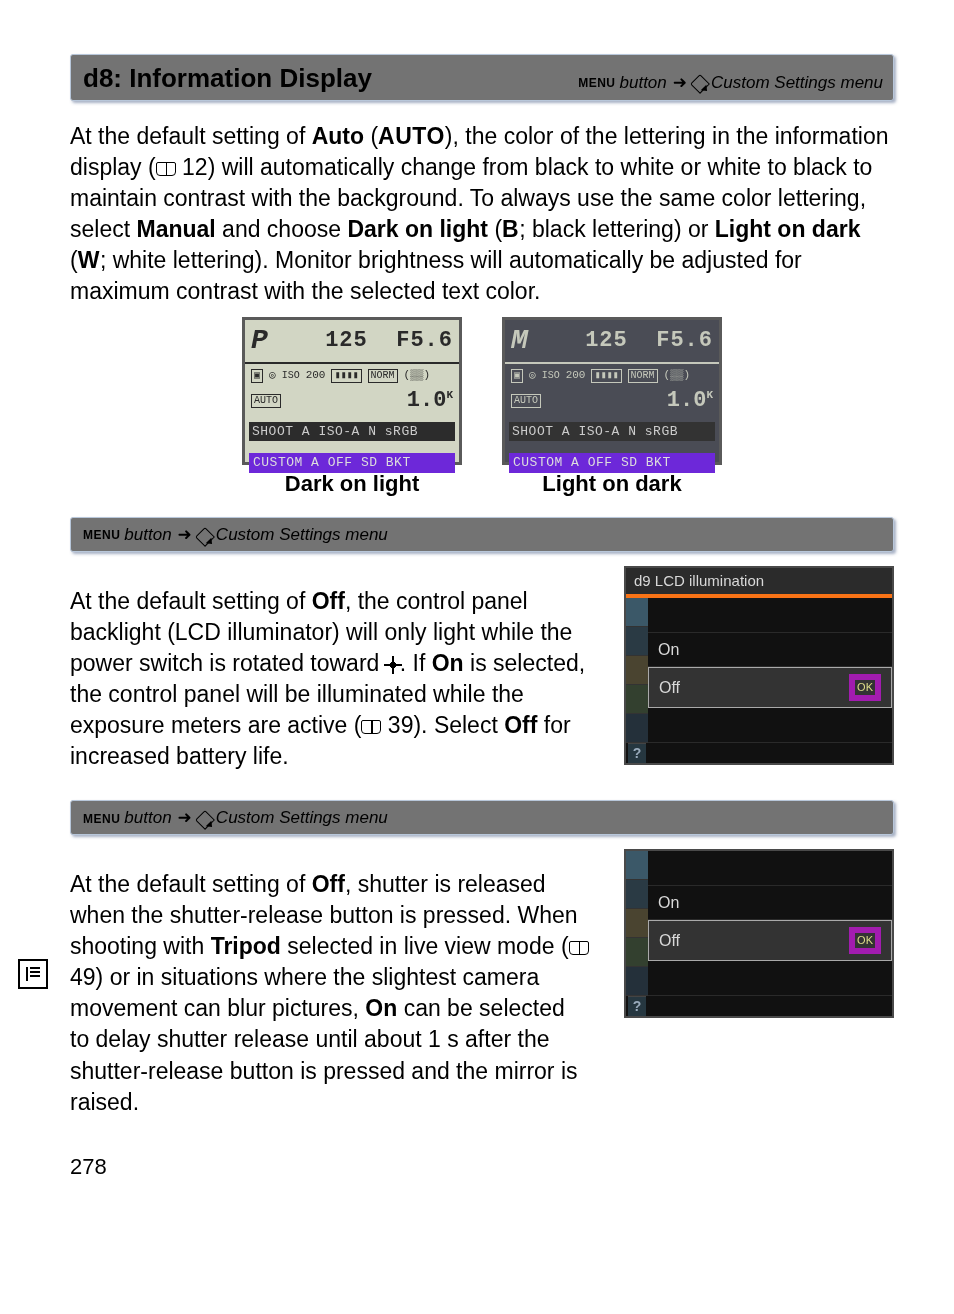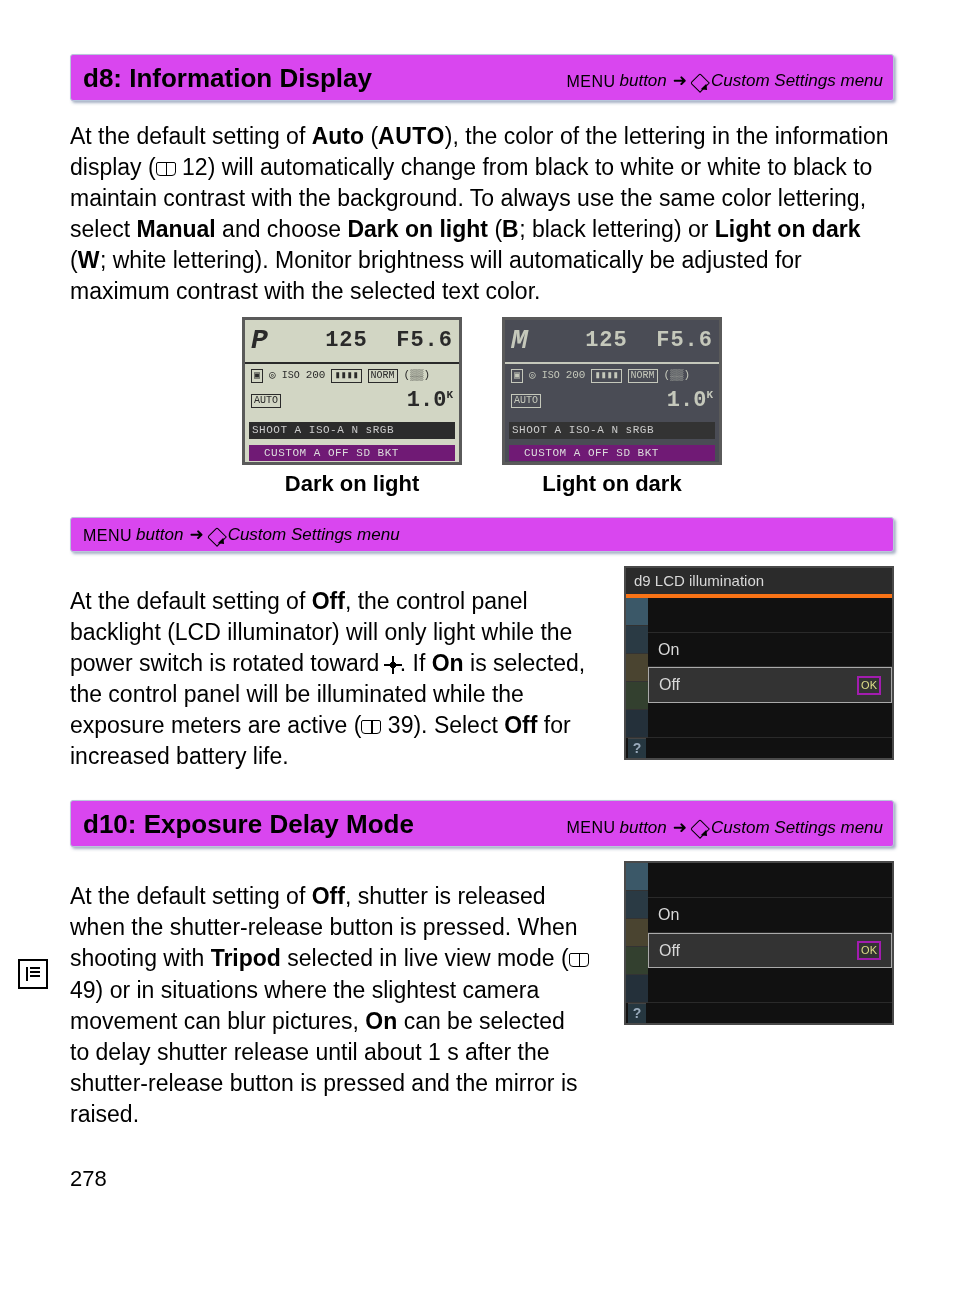--- a/index.html
+++ b/index.html
@@ -6,21 +6,21 @@
   body {
     font-family: "Segoe UI", Arial, sans-serif;
     background: #fff;
     width: 954px;
     padding: 36px 60px 20px 70px;
     font-size: 23px;
     line-height: 1.35;
     color: #000;
   }
   .section-header {
-    background: #d946ef;
+    background: #737373;
     border: 1px solid #b8c7da;
     border-radius: 3px;
     box-shadow: 2px 2px 3px rgba(80,100,140,0.5);
     padding: 6px 10px 4px 12px;
     margin: 18px 0 14px 0;
     display: flex;
     align-items: baseline;
     justify-content: space-between;
   }
   .section-header .title {
@@ -30,23 +30,23 @@
   }
   .section-header .path {
     font-size: 17px;
     font-style: italic;
     display: flex;
     align-items: center;
     gap: 4px;
   }
   .menu-label {
     font-style: normal;
-    font-weight: normal;
+    font-weight: bold;
     font-variant: small-caps;
-    font-size: 16px;
+    font-size: 12px;
     letter-spacing: 0.5px;
   }
   .arrow { font-style: normal; margin: 0 2px; }
   .pencil-icon {
     display: inline-block;
     width: 14px; height: 14px;
     transform: rotate(-45deg);
     border: 1.5px solid #000;
     border-radius: 2px 2px 0 0;
     position: relative;
@@ -103,26 +103,26 @@
   .lcd-top .vals { flex: 1; text-align: right; letter-spacing: 1px; }
   .lcd-mid {
     flex: 1; font-size: 11px; padding: 4px 6px;
     display: flex; flex-wrap: wrap; gap: 3px 6px; align-items: center;
   }
   .chip {
     border: 1px solid currentColor; padding: 0 2px; font-size: 10px; line-height: 12px;
   }
   .lcd-big { font-size: 22px; font-weight: bold; margin-left: auto; }
   .lcd-bot {
-    font-size: 11px; padding: 2px 4px; letter-spacing: 0.5px;
-    display: flex; flex-direction: column; gap: 6px;
+    font-size: 13px; padding: 2px 4px; letter-spacing: 0.5px;
+    display: flex; flex-direction: column; gap: 12px;
   }
   .lcd-barA { background: #333; color: #ccc; display: flex; gap: 6px; padding: 1px 3px; }
   .lcd-light .lcd-barA { background: #2c2c2c; }
-  .lcd-barB { background: #701a75; color: #ddd; display: flex; gap: 6px; padding: 1px 15px; }
+  .lcd-barB { background: #6d28d9; color: #ddd; display: flex; gap: 6px; padding: 1px 4px; }
 
   
   .split { display: flex; gap: 34px; align-items: flex-start; }
   .split p.body { flex: 1; }
 
   .menu-shot {
     width: 270px;
     background: #111;
     border: 2px solid #4a4a4a;
     color: #d8d8d8;
@@ -147,21 +147,21 @@
   .ms-tabs .t5 { background: #24303a; }
   .menu-shot .ms-list { flex: 1; }
   .ms-list .row {
     padding: 6px 10px; border-bottom: 1px solid #2a2a2a;
     display: flex; align-items: center; justify-content: space-between;
   }
   .ms-list .row.selected {
     background: #333; border: 1px solid #aaa;
   }
   .ok-badge {
-    font-size: 11px; border: 2px solid #a21caf; color: #dd8; padding: 0 2px;
+    font-size: 11px; border: 6px solid #a21caf; color: #dd8; padding: 0 2px;
   }
   .menu-shot .qmark {
     position: relative; left: 2px; bottom: 0;
     background: #263740; width: 18px; text-align: center;
     color: #9ab; font-weight: bold; font-size: 14px;
     border-top: 1px solid #444;
   }
 
   .sun-icon {
     display:inline-block; width:14px;height:14px;
@@ -302,21 +302,20 @@
           <span class="ok-badge">OK</span>
         </div>
         <div class="row">&nbsp;</div>
       </div>
     </div>
     <div class="qmark">?</div>
   </div>
 </div>
 
 <div class="section-header">
-  <span class="title">d10: Exposure Delay Mode</span>
   <span class="path">
     <span class="menu-label">MENU</span>
     <span>button</span>
     <span class="arrow">➜</span>
     <span class="pencil-icon"></span>
     <span>Custom Settings menu</span>
   </span>
 </div>
 
 <div class="split">

